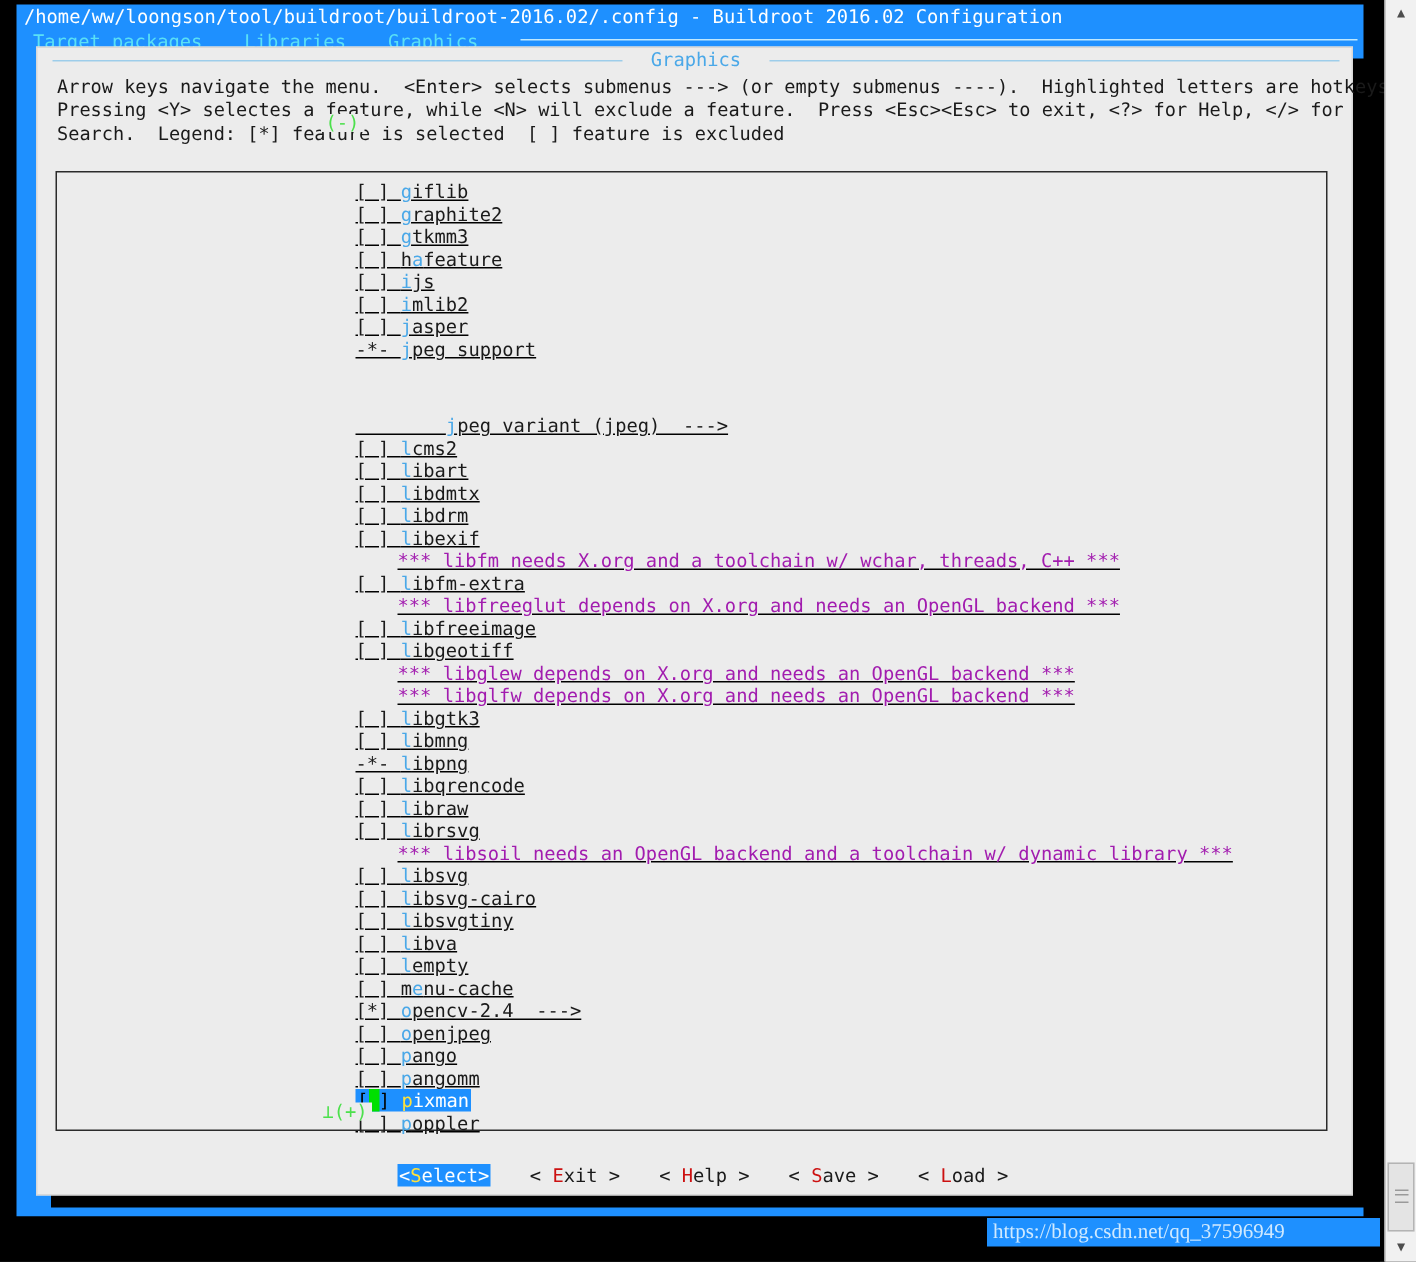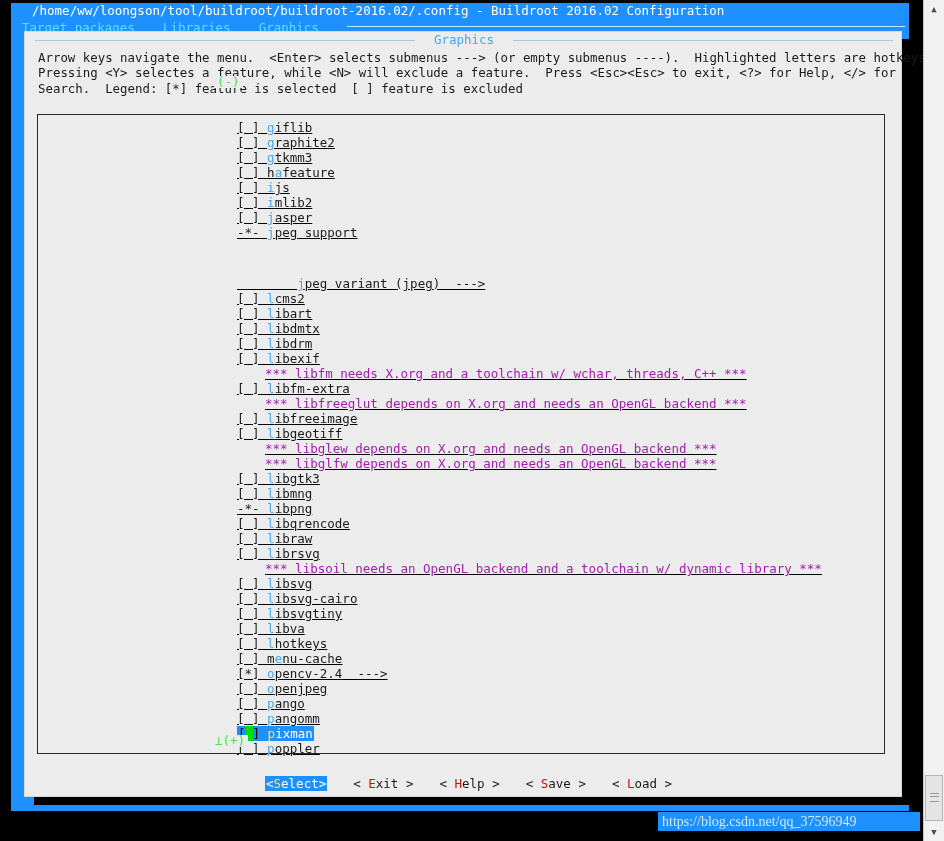--- a/index.html
+++ b/index.html
@@ -35,21 +35,21 @@
 
   
   #title-bar {
     position: absolute;
     left: 11px; top: 3px;
     width: 898px; height: 16px;
     color: #ffffff;
     font-size: 12.5px;
     line-height: 16px;
     white-space: pre;
-    padding-left: 21px;
+    padding-left: 5px;
     box-sizing: border-box;
   }
 
   
   #breadcrumb {
     position: absolute;
     left: 16px; top: 19px;
     width: 893px; height: 17px;
     color: #5ae0f5;
     font-size: 12.5px;
@@ -342,21 +342,21 @@
         <div class="row"><span class="mark">[ ] </span><span class="hot">l</span><span class="rest">ibmng</span></div>
         <div class="row"><span class="mark">-*- </span><span class="hot">l</span><span class="rest">ibpng</span></div>
         <div class="row"><span class="mark">[ ] </span><span class="hot">l</span><span class="rest">ibqrencode</span></div>
         <div class="row"><span class="mark">[ ] </span><span class="hot">l</span><span class="rest">ibraw</span></div>
         <div class="row"><span class="mark">[ ] </span><span class="hot">l</span><span class="rest">ibrsvg</span></div>
         <div class="row comment">*** libsoil needs an OpenGL backend and a toolchain w/ dynamic library ***</div>
         <div class="row"><span class="mark">[ ] </span><span class="hot">l</span><span class="rest">ibsvg</span></div>
         <div class="row"><span class="mark">[ ] </span><span class="hot">l</span><span class="rest">ibsvg-cairo</span></div>
         <div class="row"><span class="mark">[ ] </span><span class="hot">l</span><span class="rest">ibsvgtiny</span></div>
         <div class="row"><span class="mark">[ ] </span><span class="hot">l</span><span class="rest">ibva</span></div>
-        <div class="row"><span class="mark">[ ] </span><span class="hot">l</span><span class="rest">hotkeys</span></div>
+        <div class="row"><span class="mark">[ ] </span><span class="hot">l</span><span class="rest">empty</span></div>
         <div class="row"><span class="mark">[ ] </span><span class="rest">m</span><span class="hot">e</span><span class="rest">nu-cache</span></div>
         <div class="row"><span class="mark">[*] </span><span class="hot">o</span><span class="rest">pencv-2.4  ---&gt;</span></div>
         <div class="row"><span class="mark">[ ] </span><span class="hot">o</span><span class="rest">penjpeg</span></div>
         <div class="row"><span class="mark">[ ] </span><span class="hot">p</span><span class="rest">ango</span></div>
         <div class="row"><span class="mark">[ ] </span><span class="hot">p</span><span class="rest">angomm</span></div>
         <div class="row selected"><span class="selwrap"><span class="brk">[</span><span class="cursor"> </span><span class="brk">] </span><span class="hot">p</span><span class="rest">ixman</span></span></div>
         <div class="row"><span class="mark">[ ] </span><span class="hot">p</span><span class="rest">oppler</span></div>
       </div>
 
     <div id="button-bar">

